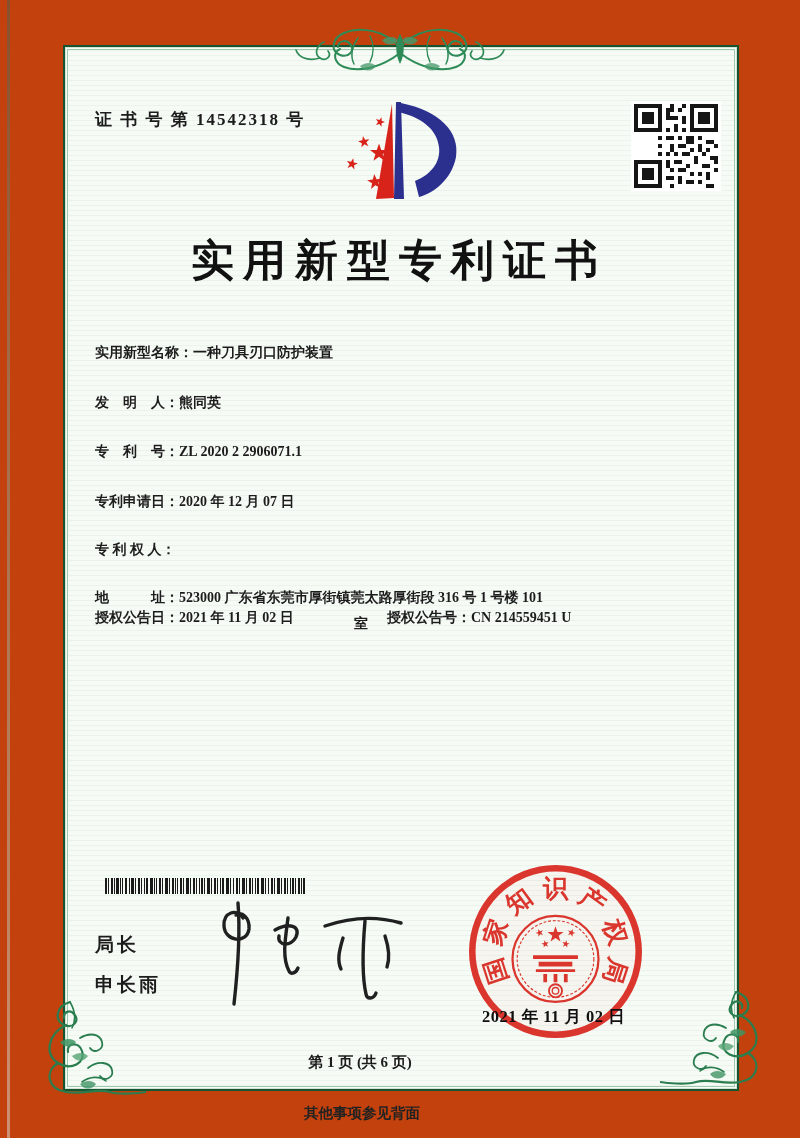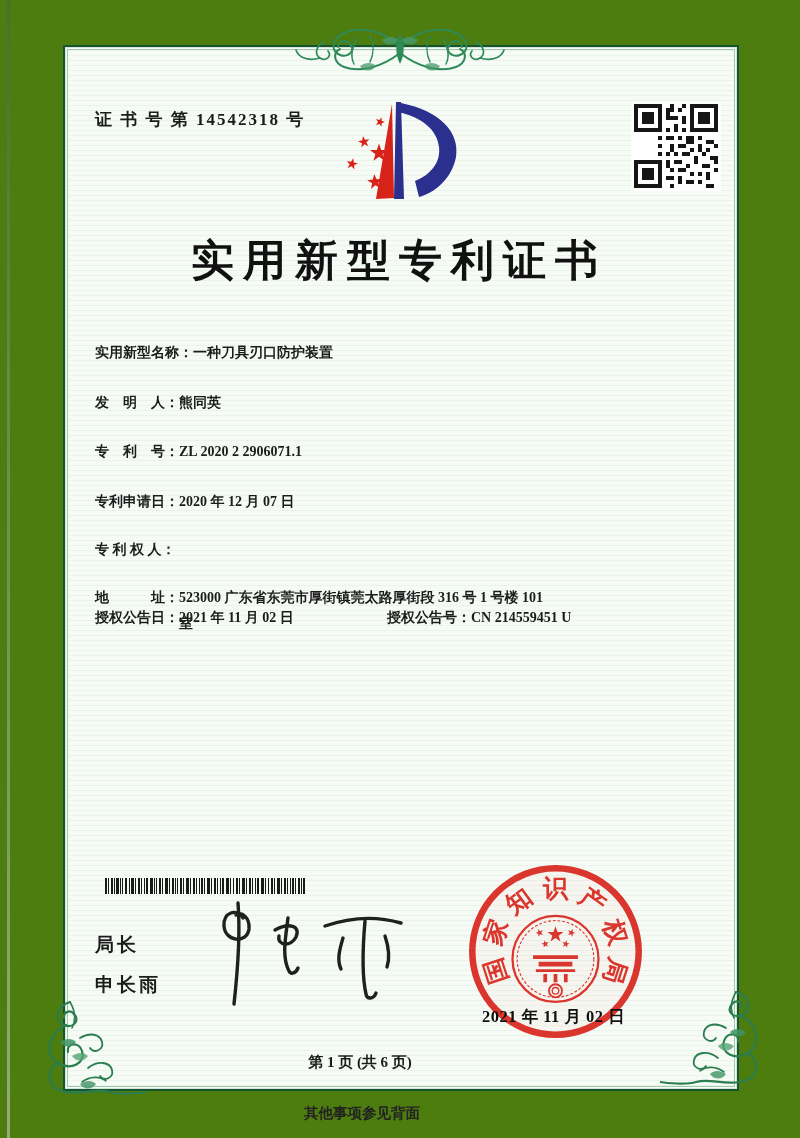--- a/index.html
+++ b/index.html
@@ -1,35 +1,35 @@
 <!DOCTYPE html>
 <html><head>
 <meta charset="utf-8">
 <style>
   html,body{margin:0;padding:0;}
   body{width:800px;height:1138px;background:#ffffff;font-family:"Liberation Serif","DejaVu Serif",serif;color:#1c1c1c;position:relative;overflow:hidden;}
-  .page{position:absolute;inset:0;background:#4d7c0f;}
+  .page{position:absolute;inset:0;background:#c2410c;}
   .photo-edge{position:absolute;left:7px;top:0;width:3px;height:100%;
     background:linear-gradient(180deg,#4f5f53,#88998c 35%,#b4c2b6 75%,#d9ded9);opacity:.5;}
   
   .frame{position:absolute;left:63px;top:45px;width:672px;height:1042px;
     border:2px solid #155530;background:#f7fbf6;
     box-shadow:0 0 0 1px rgba(21,85,48,.15) inset;}
   .frame-inner{position:absolute;inset:2px;border:1px solid #9ccaab;
     background:repeating-linear-gradient(180deg,rgba(120,180,140,.10) 0 1px,transparent 1px 5px);}
   .abs{position:absolute;}
   
   .cert-no{left:95px;top:108px;font-size:17px;font-weight:600;letter-spacing:2px;}
   .logo{left:335px;top:97px;width:130px;height:120px;}
   .qr{left:631px;top:101px;width:90px;height:90px;background:#fff;padding:3px;box-sizing:border-box;}
   .title{left:63px;top:232px;width:672px;text-align:center;font-size:43px;font-weight:700;letter-spacing:9px;color:#111;}
   
   .row{left:95px;width:630px;font-size:14px;font-weight:600;line-height:26px;display:flex;}
   .field-label{flex:0 0 auto;white-space:pre;}
-  .field-value{white-space:pre-line;}
+  .field-value{white-space:pre-line;text-align:center;}
   .r1{top:340px;} .r2{top:390px;} .r3{top:439px;} .r4{top:489px;}
   .r5{top:537px;} .r6{top:585px;} .r7{top:605px;}
   .grant-col{position:absolute;left:292px;top:0;display:flex;}
   .r7 .pair{position:relative;display:flex;}
   
   .paras{left:85px;top:678px;width:634px;font-size:15.5px;line-height:25px;font-weight:500;color:#151515;}
   .paras p{margin:0;text-indent:32px;}
   
   .barcode{left:105px;top:878px;width:202px;height:16px;}
   

